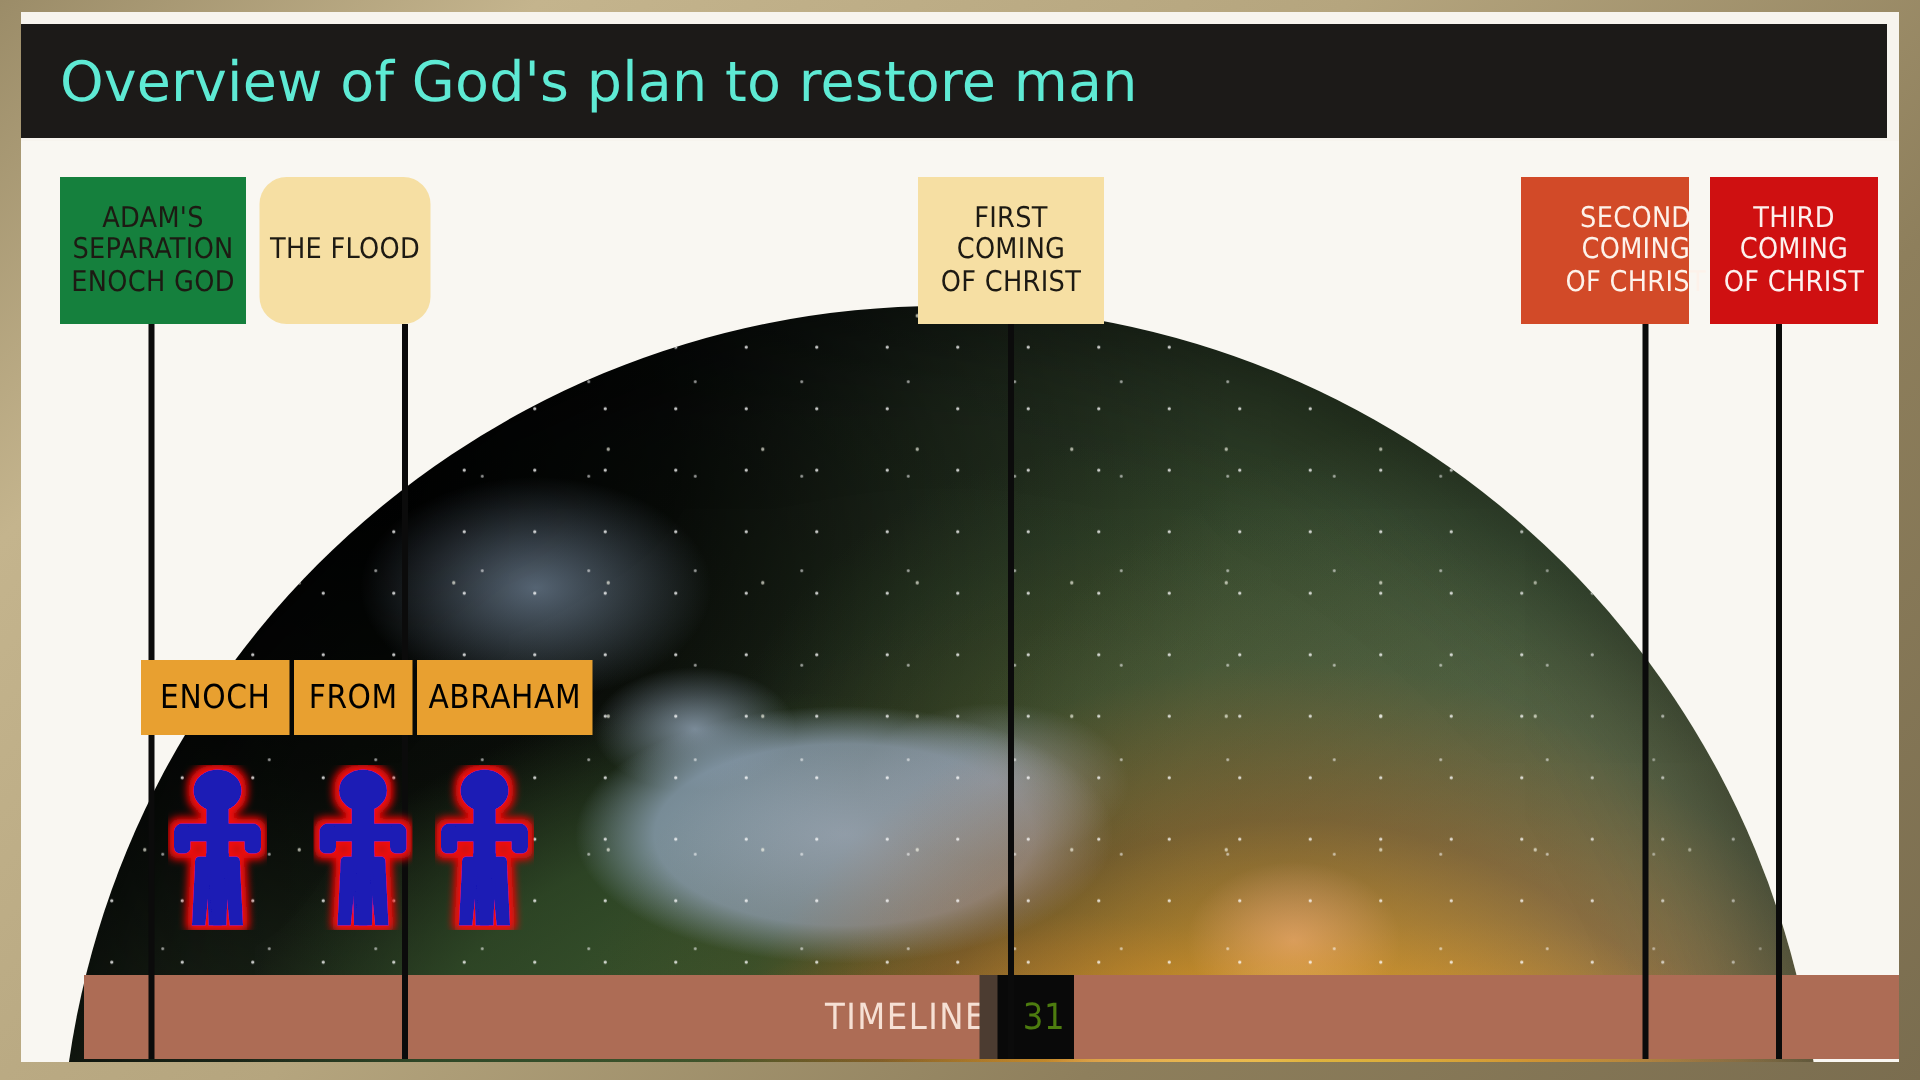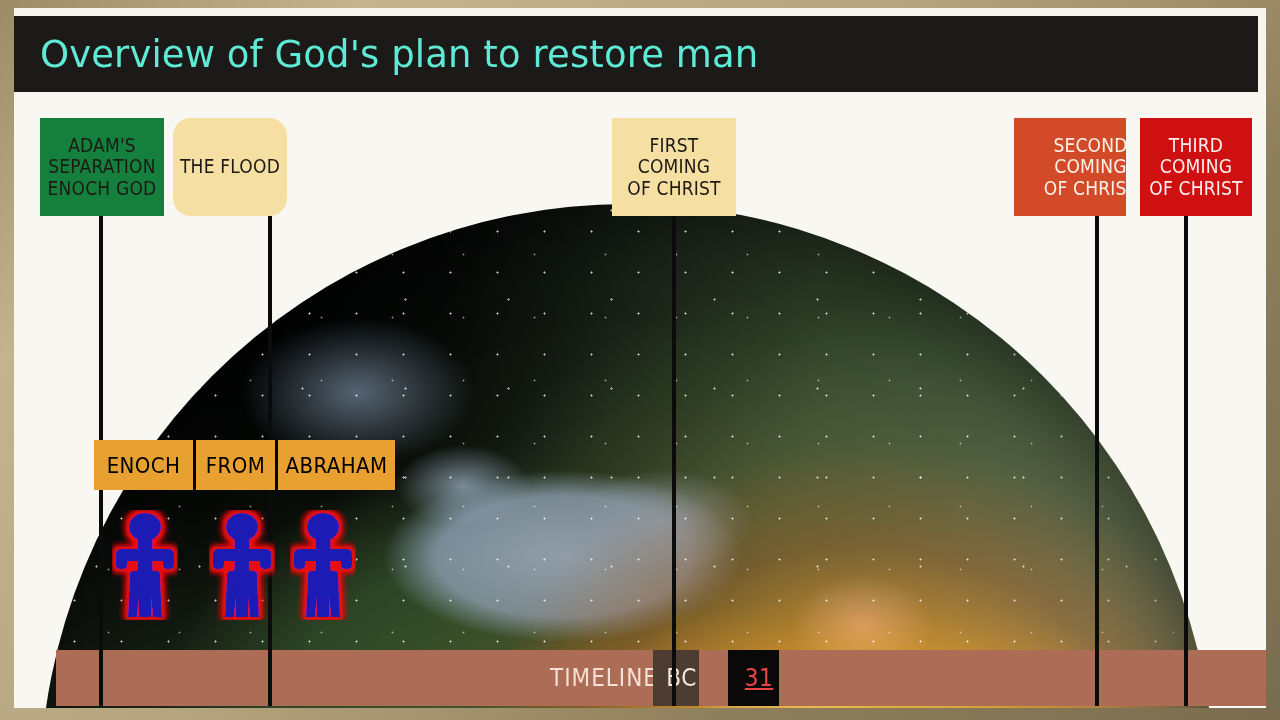--- a/index.html
+++ b/index.html
@@ -170,21 +170,21 @@
   .tl-chip {
     position: absolute;
     top: 0; height: 56px;
     display: flex; align-items: center; justify-content: center;
     font-family: "DejaVu Sans Condensed", "Liberation Sans Narrow", "Liberation Sans", sans-serif;
     font-size: 24px;
     letter-spacing: 0.5px;
     padding-left: 11px;
   }
   #tl-bc  { left: 597px; width: 46px; background: #4c3c31; color: #f2e6de; }
-  #tl-31  { left: 672px; width: 51px; background: #090909; color: #ef4444; text-decoration: underline; }
+  #tl-31  { left: 609px; width: 51px; background: #090909; color: #4d7c0f; }
 </style>
 </head>
 <body>
 
 <div id="slide">
 
   <div id="title-bar">
     <div id="title-text">Overview of God's plan to restore man</div>
   </div>
 

